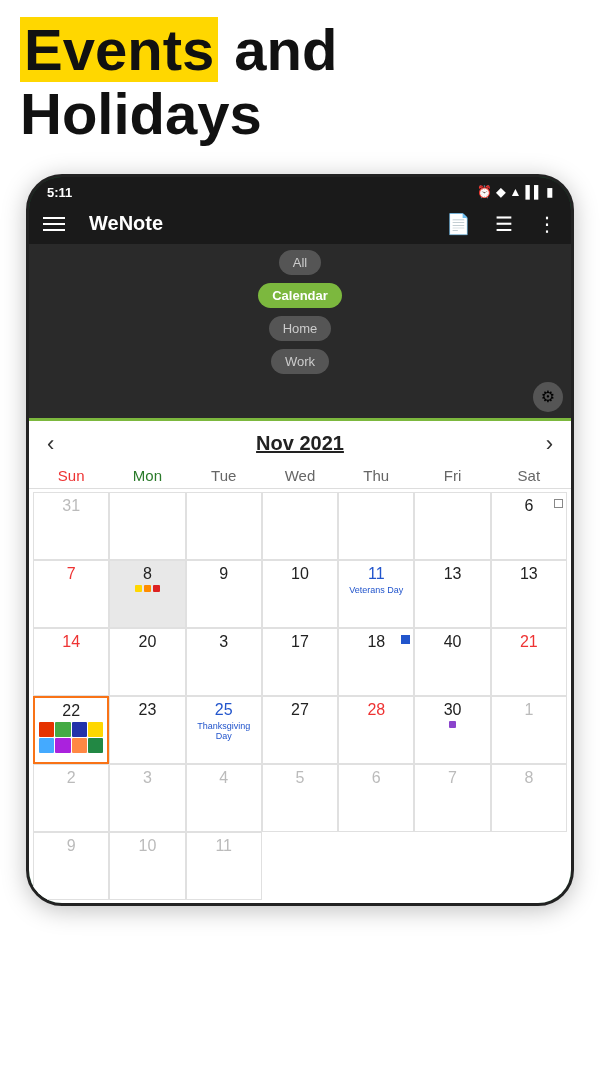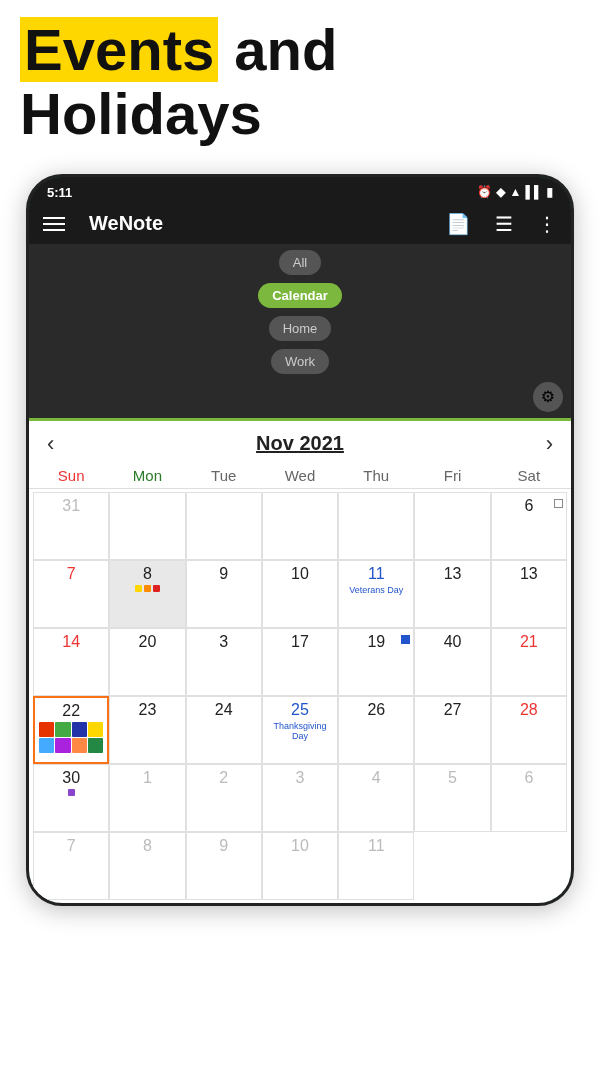--- a/index.html
+++ b/index.html
@@ -375,21 +375,21 @@
       <div class="cal-cell">
           <span class="date-num">20</span>
         </div>
       <div class="cal-cell">
           <span class="date-num">3</span>
         </div>
       <div class="cal-cell">
           <span class="date-num">17</span>
         </div>
       <div class="cal-cell">
-        <span class="date-num">19</span>
+        <span class="date-num">18</span>
         <div class="small-sq-blue"></div>
       </div>
       <div class="cal-cell">
           <span class="date-num">40</span>
         </div>
 
       <div class="cal-cell">
           <span class="date-num sun">21</span>
         </div>
       <div class="cal-cell today">
@@ -402,29 +402,23 @@
           <div class="esq" style="background:#44aaff"></div>
           <div class="esq" style="background:#aa22dd"></div>
           <div class="esq" style="background:#ff8844"></div>
           <div class="esq" style="background:#228844"></div>
         </div>
       </div>
       <div class="cal-cell">
           <span class="date-num">23</span>
         </div>
       <div class="cal-cell">
-          <span class="date-num">24</span>
-        </div>
-      <div class="cal-cell">
         <span class="date-num blue">25</span>
         <div class="event-holiday">Thanksgiving Day</div>
       </div>
-      <div class="cal-cell">
-          <span class="date-num">26</span>
-        </div>
       <div class="cal-cell">
           <span class="date-num">27</span>
         </div>
 
       <div class="cal-cell">
           <span class="date-num sun">28</span>
         </div>
       <div class="cal-cell">
         <span class="date-num">30</span>
         <div class="dot-row">

